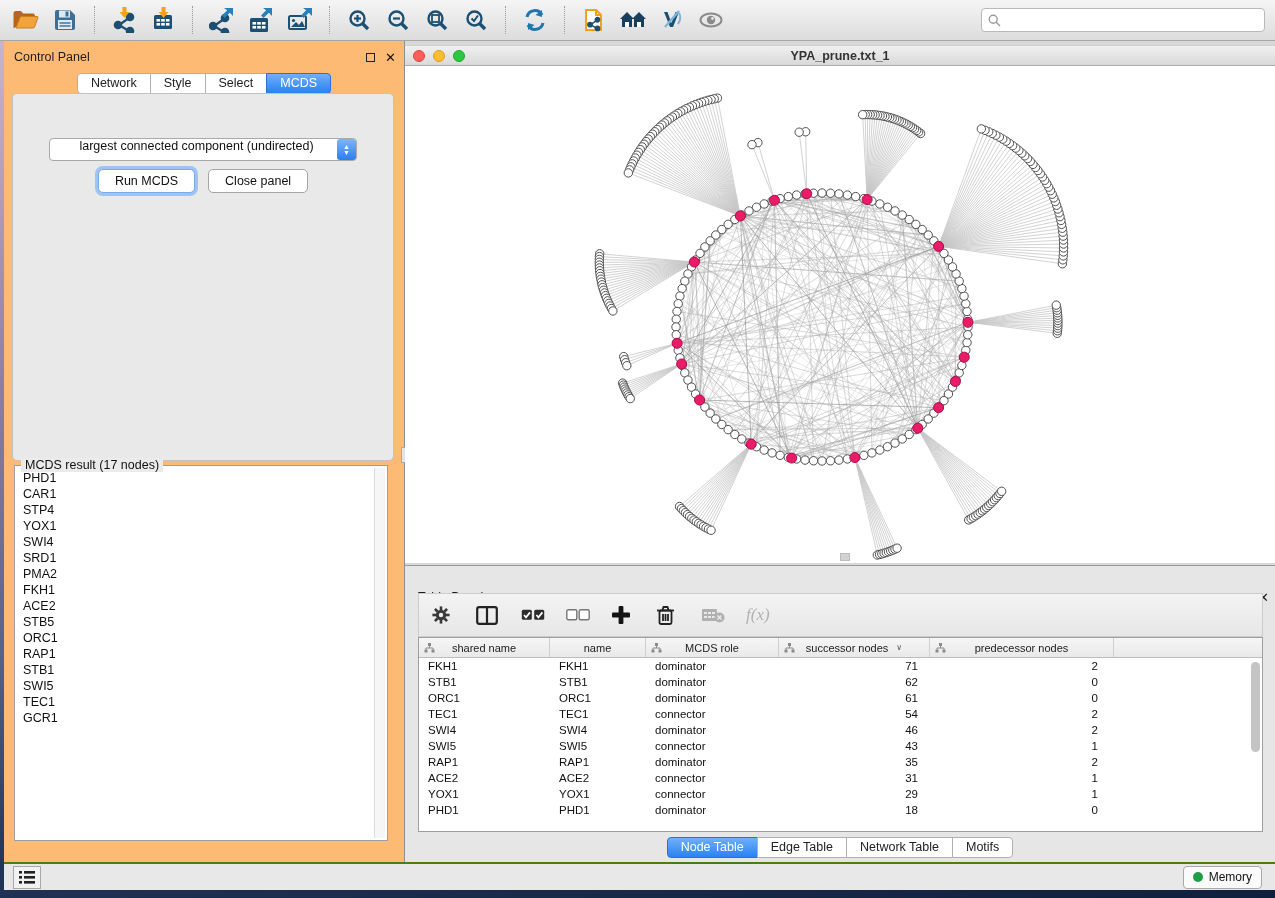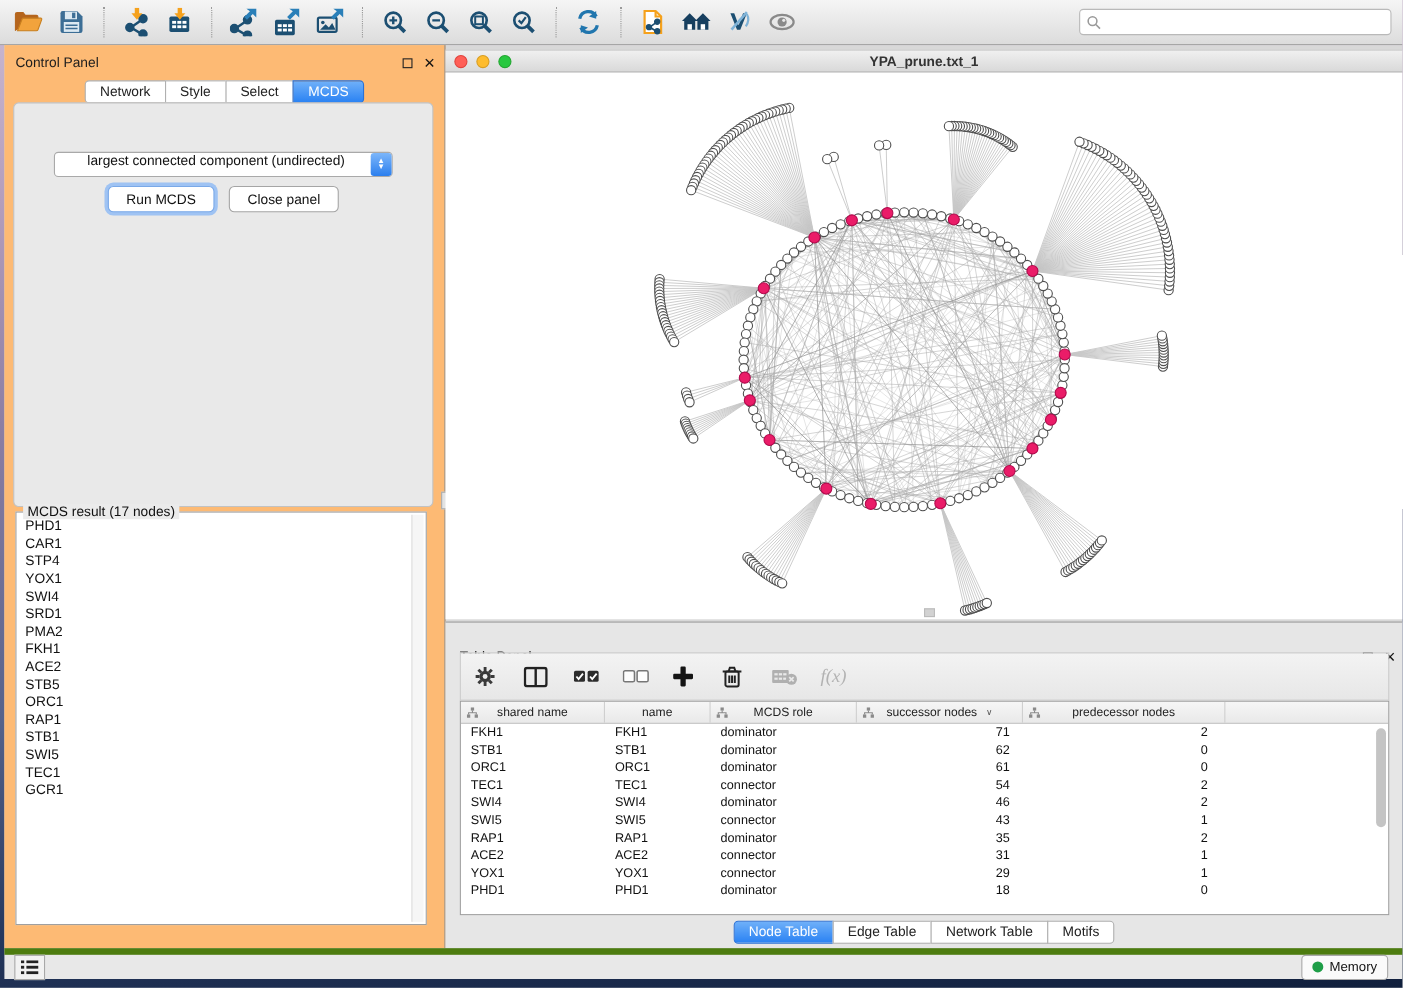--- a/index.html
+++ b/index.html
@@ -86,21 +86,21 @@
     font-size:11px; color:#222; border-right:1px solid #cfcfcf; flex:none; }
   .th .tree-ic { position:absolute; left:5px; top:5px; }
   .sort-caret { font-size:8px; color:#555; margin-left:8px; }
   .tr { display:flex; height:16px; align-items:center; }
   .td { font-size:11.5px; color:#111; flex:none; padding-left:9px; white-space:nowrap; overflow:hidden; }
   .td.num { text-align:right; padding-left:0; }
   #tp-scroll { position:absolute; right:2px; top:24px; width:9px; height:90px; background:#c4c4c4; border-radius:5px; }
   #tp-tabs-row { position:absolute; top:271px; left:0; right:0; display:flex; justify-content:center; }
   
   #status-bar { position:absolute; left:4px; right:0; top:862px; height:28px;
-    background:#e8e8e8; border-top:6px solid #4d7c0f; display:flex; align-items:center; }
+    background:#e8e8e8; border-top:2px solid #4d7c0f; display:flex; align-items:center; }
   #list-btn { margin-left:9px; width:28px; height:23px; background:#f2f2f2; border:1px solid #a8a8a8;
     display:flex; align-items:center; justify-content:center; cursor:pointer; }
   #memory-btn { margin-right:13px; height:23px; padding:0 9px; background:#fafafa; border:1px solid #a8a8a8;
     border-radius:4px; display:flex; align-items:center; gap:6px; font-size:12px; color:#111; cursor:pointer; }
   #memory-dot { width:10px; height:10px; border-radius:50%; }
   .sb-spacer { flex:1; }
   svg { display:block; }
 </style>
 </head>
 <body>

